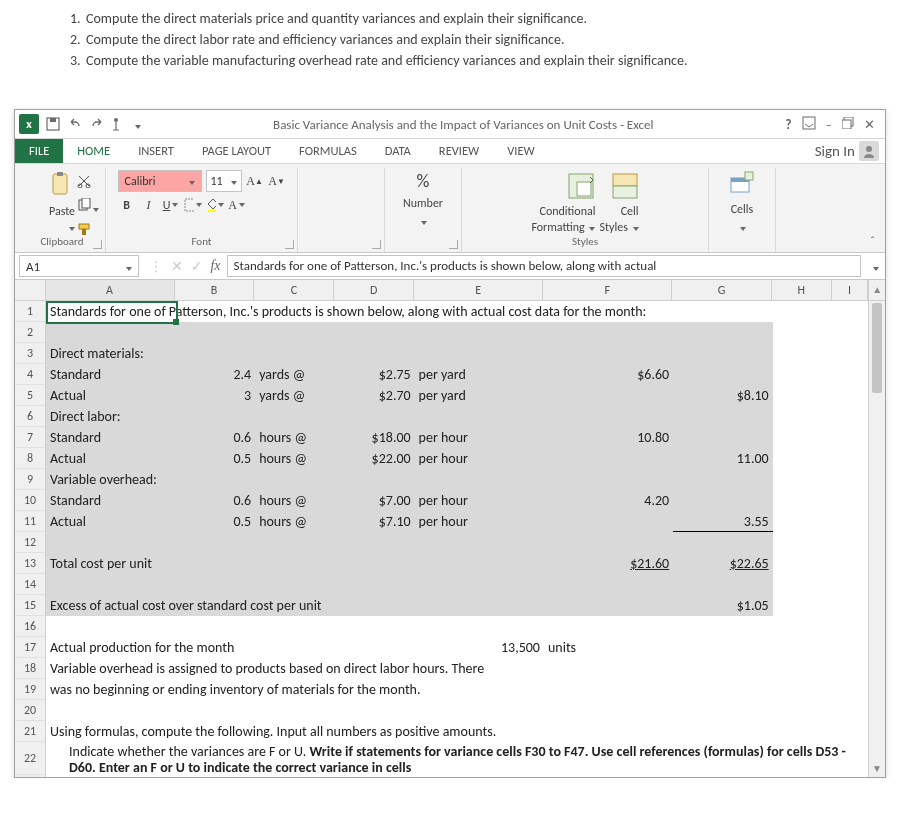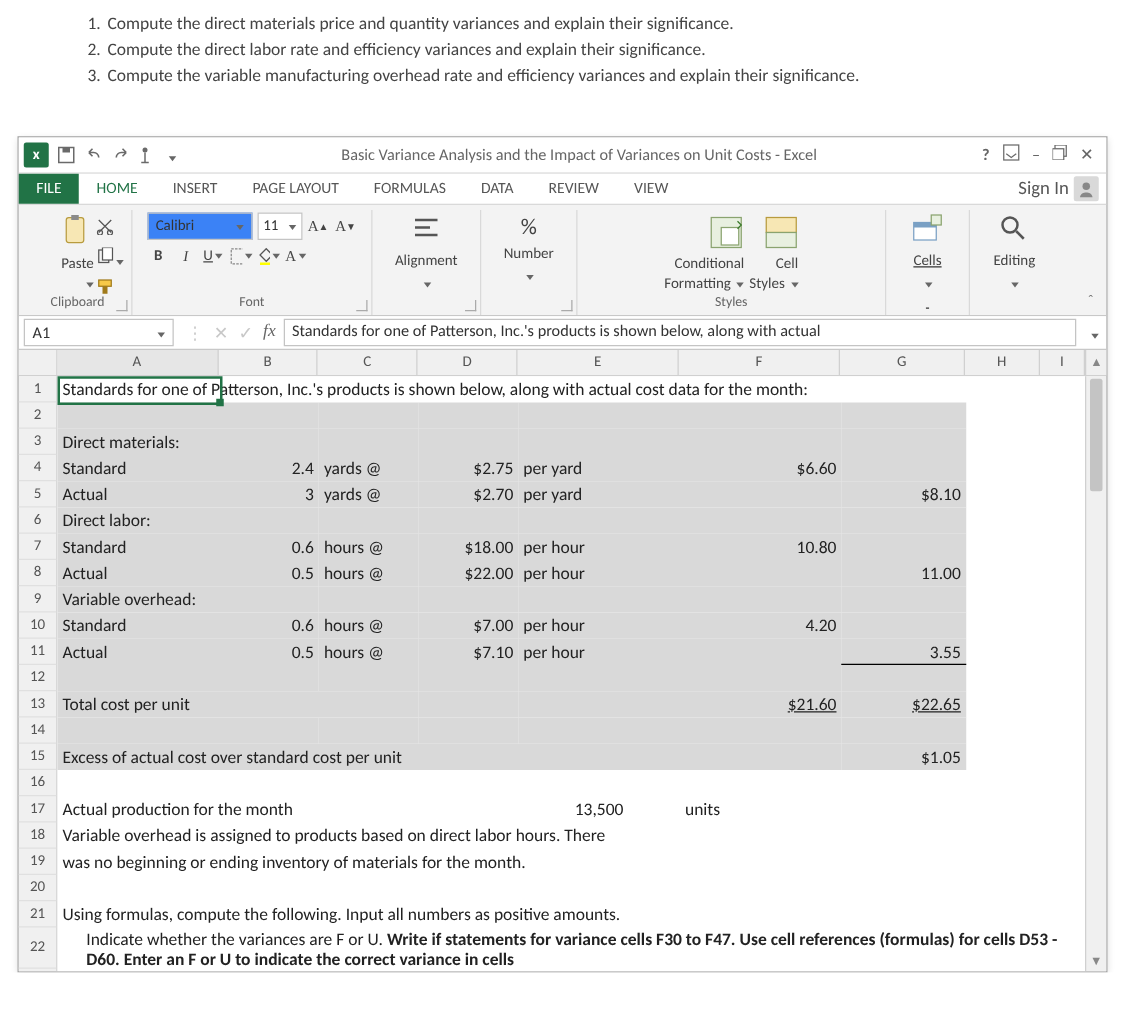--- a/index.html
+++ b/index.html
@@ -147,21 +147,21 @@
   }
   .big-btn {
     display:flex;flex-direction:column;align-items:flex-end;gap:2px;
     font-size:12px;color:#444;
   }
   .big-btn svg { margin-bottom:2px; }
   .font-row1, .font-row2 {
     display:flex;gap:4px;align-items:center;margin-bottom:4px;
   }
   .fontname {
-    border:1px solid #c4c4c4;background:#3b82f6;height:20px;line-height:20px;
+    border:1px solid #c4c4c4;background:#fca5a5;height:20px;line-height:20px;
     padding:0 6px;font-size:12px;width:70px;
     display:flex;align-items:flex-end;justify-content:space-between;
   }
   .fontsize {
     border:1px solid #c4c4c4;background:#fff;height:20px;line-height:20px;
     padding:0 4px;font-size:12px;width:26px;
     display:flex;align-items:center;justify-content:space-between;
   }
   .tinybtn {
     width:18px;height:18px;display:flex;align-items:center;justify-content:center;
@@ -413,27 +413,20 @@
                 </svg>
               </span>
             <span class="tinybtn dd" style="font-family:serif;">A<div style="height:3px;background:#c00020;margin-top:-2px;"></div></span>
           </div>
         </div>
         <div class="glabel">Font</div>
         <span class="dlgl"></span>
       </div>
 
       <div class="rgroup" style="min-width:70px;">
-        <div class="controls big-btn">
-          <svg width="26" height="26">
-              <path d="M4 6h18M4 12h12M4 18h18" stroke="#555" stroke-width="2"></path>
-            </svg>
-          <span>Alignment</span>
-          <span class="dd"></span>
-        </div>
         <div class="glabel">&nbsp;</div>
         <span class="dlgl"></span>
       </div>
 
       <div class="rgroup" style="min-width:60px;">
         <div class="controls big-btn">
           <span style="font-size:18px;">%</span>
           <span>Number</span>
           <span class="dd"></span>
         </div>
@@ -457,44 +450,33 @@
                 <rect x="2" y="2" width="24" height="12" fill="#f7e7b4" stroke="#b89b3e"></rect>
                 <rect x="2" y="14" width="24" height="12" fill="#e8f0e0" stroke="#8aa36f"></rect>
               </svg>
             <span>Cell</span>
             <span><span>Styles</span> <span class="dd"></span></span>
           </div>
         </div>
         <div class="glabel">Styles</div>
       </div>
 
-      <div class="rgroup" style="min-width:50px;text-decoration:underline;">
+      <div class="rgroup" style="min-width:50px;">
         <div class="controls big-btn">
           <svg width="26" height="26">
               <rect x="2" y="8" width="18" height="14" fill="#fff" stroke="#7aa0c4"></rect>
               <rect x="2" y="8" width="18" height="4" fill="#7aa0c4"></rect>
               <rect x="16" y="2" width="8" height="8" fill="#e8f0e0" stroke="#8aa36f"></rect>
             </svg>
           <span>Cells</span>
           <span class="dd"></span>
         </div>
         <div class="glabel">&nbsp;</div>
       </div>
 
-      <div class="rgroup" style="min-width:55px;border-right:none;">
-        <div class="controls big-btn">
-          <svg width="26" height="26">
-              <circle cx="10" cy="10" r="6" fill="none" stroke="#555" stroke-width="2"></circle>
-              <path d="M15 15l6 6" stroke="#555" stroke-width="2"></path>
-            </svg>
-          <span>Editing</span>
-          <span class="dd"></span>
-        </div>
-        <div class="glabel">&nbsp;</div>
-      </div>
 
       <div style="flex:1;position:relative;">
         <span style="position:absolute;right:6px;bottom:4px;color:#666;font-size:12px;">ˆ</span>
       </div>
     </div>
 
     <div class="formula-row">
       <div class="namebox">
         <span>A1</span>
         <span class="dd"></span>
@@ -710,21 +692,21 @@
                 <td class="C"></td>
                 <td class="D"></td>
                 <td class="E"></td>
                 <td class="F"></td>
                 <td class="G"></td>
                 <td class="H"></td>
                 <td class="I"></td>
               </tr>
           <tr class="h20">
             <td class="A" colspan="4">Actual production for the month</td>
-            <td class="E" style="text-align:center;">13,500</td>
+            <td class="E" style="text-align:right;">13,500</td>
             <td class="F" style="text-align:left;">units</td>
             <td class="G"></td>
                 <td class="H"></td>
                 <td class="I"></td>
           </tr>
           <tr class="h20">
                 <td class="A" colspan="9">Variable overhead is assigned to products based on direct labor hours. There</td>
               </tr>
           <tr class="h20">
                 <td class="A" colspan="9">was no beginning or ending inventory of materials for the month.</td>

